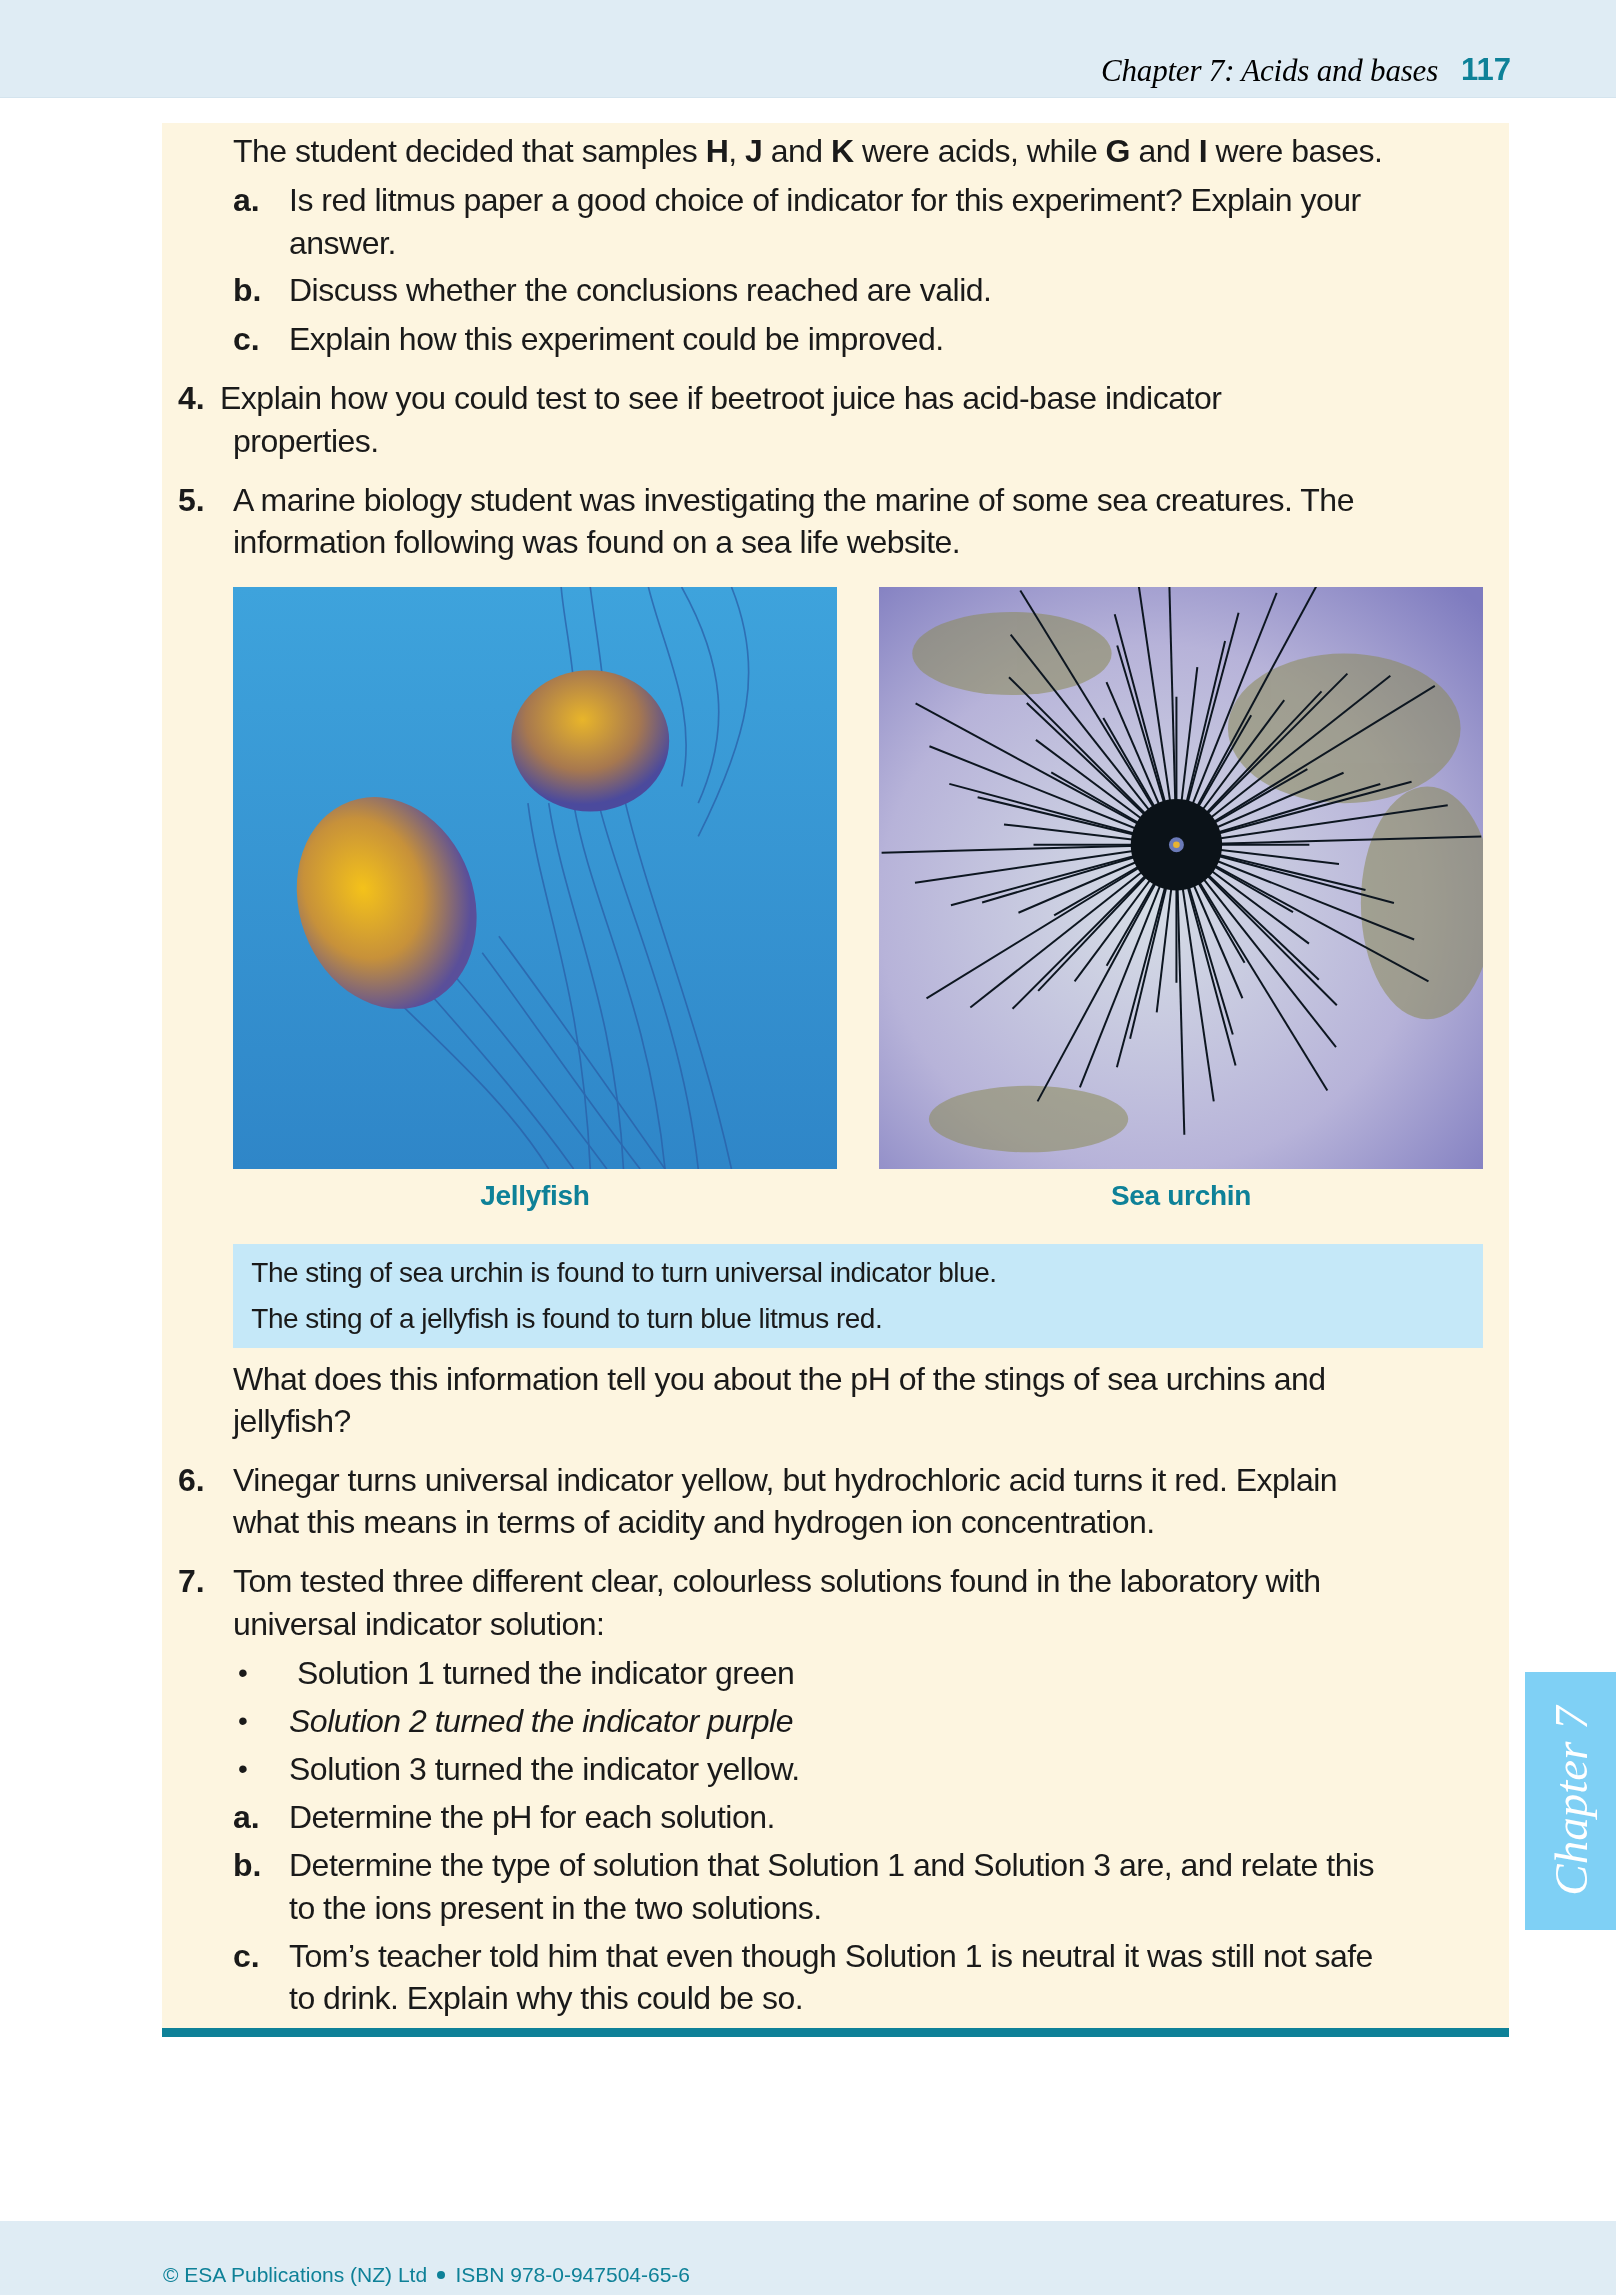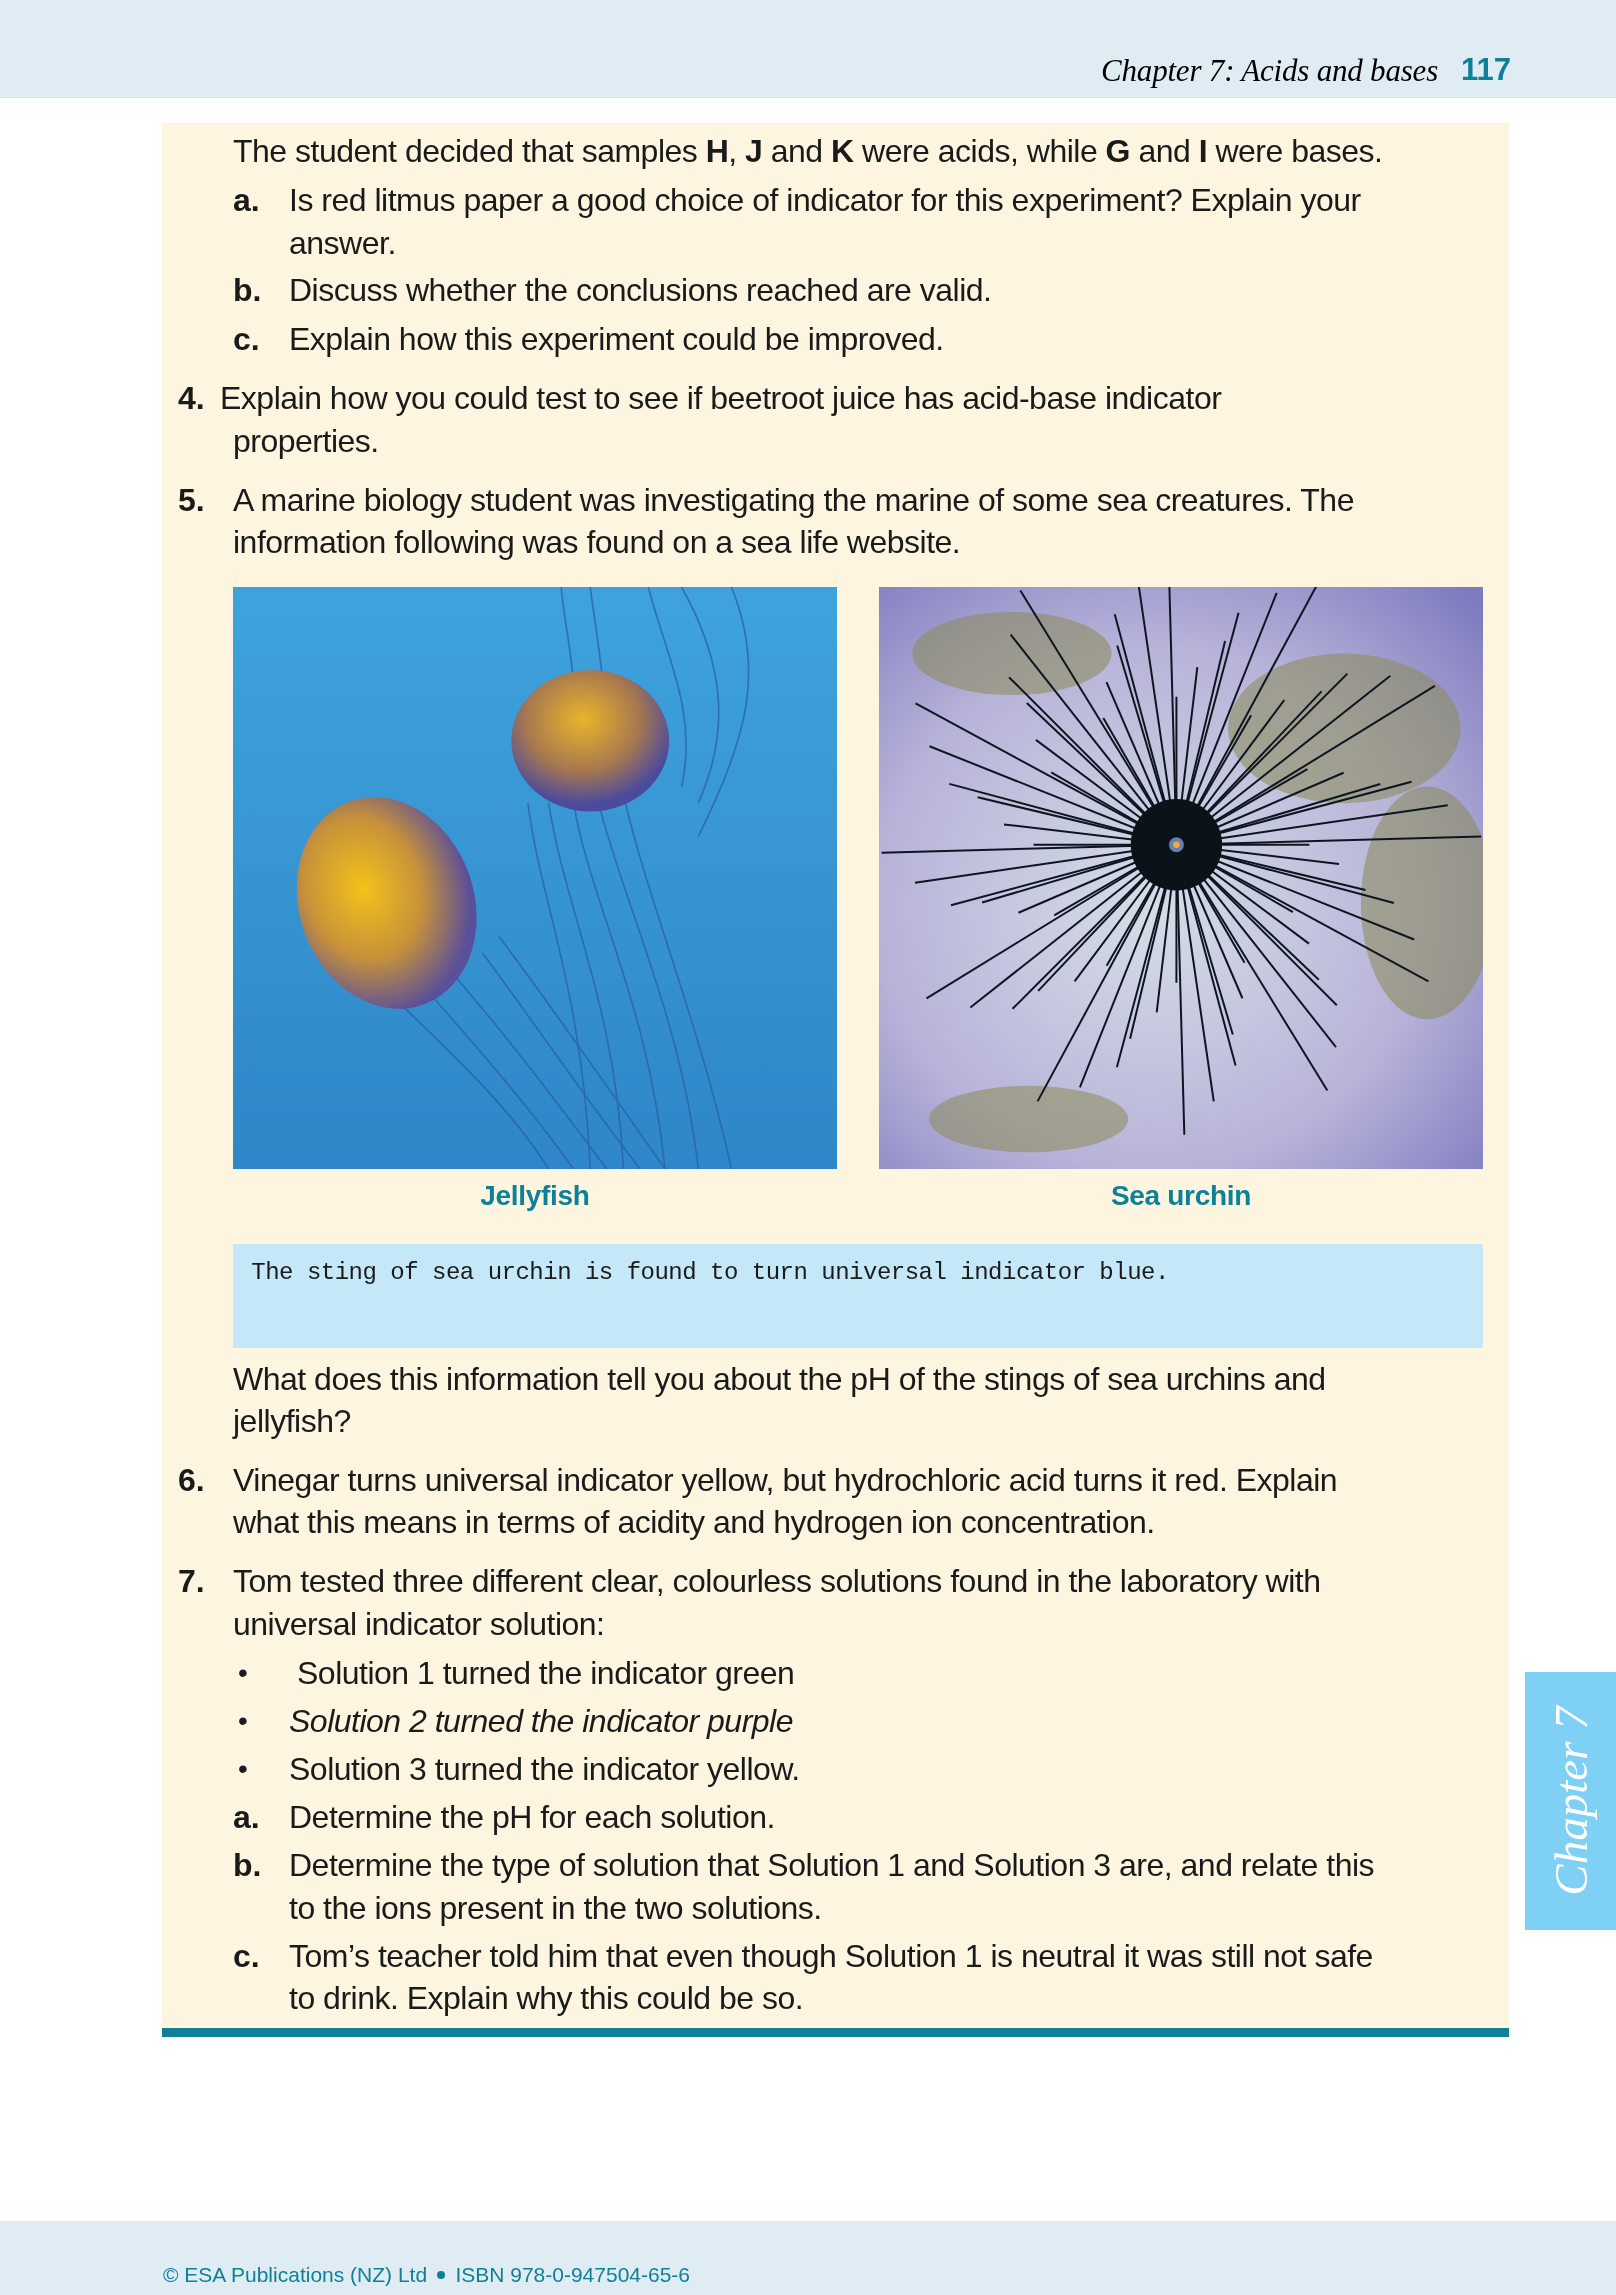--- a/index.html
+++ b/index.html
@@ -41,21 +41,21 @@
 
   .caption {
     position: absolute; top: 1180px; width: 604px; text-align: center;
     font-size: 28px; font-weight: bold; color: #0e8198; letter-spacing: -0.3px;
   }
 
   .info-box {
     position: absolute; left: 233px; top: 1244px; width: 1250px; height: 104px;
     background: #c5e8f8;
   }
-  .info-line { position: absolute; left: 18.3px; font-size: 24px; line-height: 42px; letter-spacing: -0.5px; color: #1a1a1a; font-family: Liberation Mono, monospace; }
+  .info-line { position: absolute; left: 18.3px; font-size: 28px; line-height: 42px; letter-spacing: -0.5px; color: #1a1a1a; }
 
   .bullet { position: absolute; font-size: 28px; line-height: 42px; color: #1a1a1a; }
 
   .chapter-tab {
     position: absolute; left: 1525px; top: 1672px; width: 91px; height: 258px;
     background: #7fd0f5;
   }
   .chapter-tab-label {
     position: absolute; left: 50%; top: 50%;
     transform: translate(-50%, -50%) rotate(-90deg);
@@ -242,20 +242,21 @@
     <circle cx="358" cy="310" r="9" fill="#6b7ab8"></circle>
     <circle cx="358" cy="310" r="4" fill="#e8b330"></circle>
   </svg>
 </div>
 
 <span class="caption" style="left:233px;">Jellyfish</span>
 <span class="caption" style="left:879px;">Sea urchin</span>
 
 <div class="info-box">
   <span class="info-line" style="top:7.5px;">The sting of sea urchin is found to turn universal indicator blue.</span>
+  <span class="info-line" style="top:54px;">The sting of a jellyfish is found to turn blue litmus red.</span>
 </div>
 
 <span class="text" style="left:233px; top:1358px;">What does this information tell you about the pH of the stings of sea urchins and</span>
 <span class="text" style="left:233px; top:1400px;">jellyfish?</span>
 
 <span class="num" style="left:178px; top:1459px;">6.</span>
 <span class="text" style="left:233px; top:1459px;">Vinegar turns universal indicator yellow, but hydrochloric acid turns it red. Explain</span>
 <span class="text" style="left:233px; top:1501px;">what this means in terms of acidity and hydrogen ion concentration.</span>
 
 <span class="num" style="left:178px; top:1560px;">7.</span>

